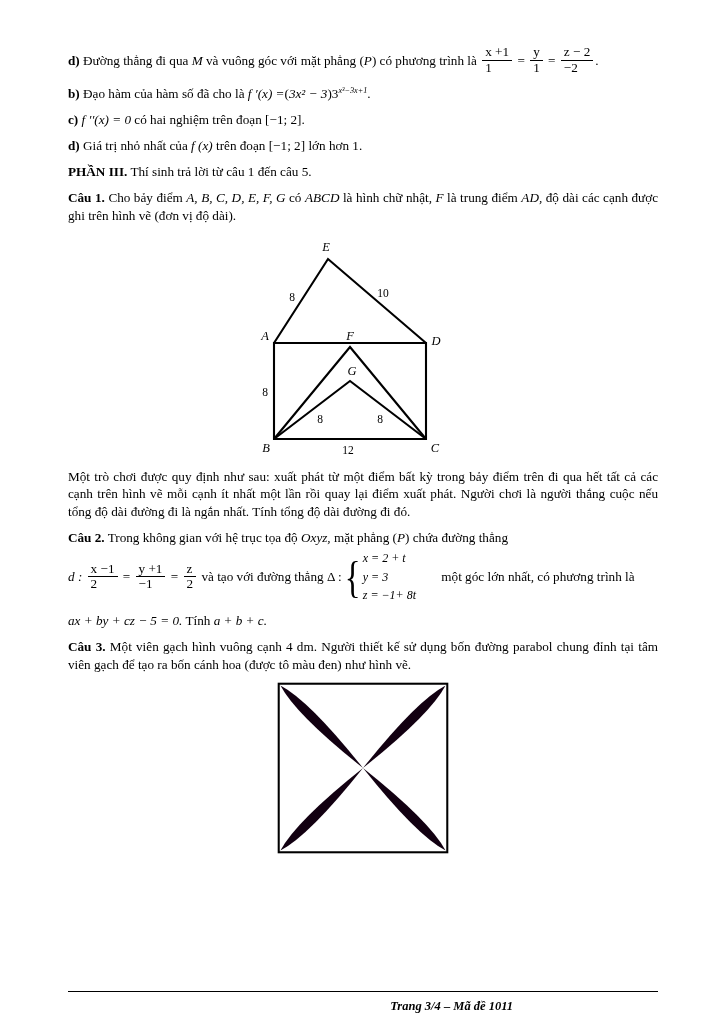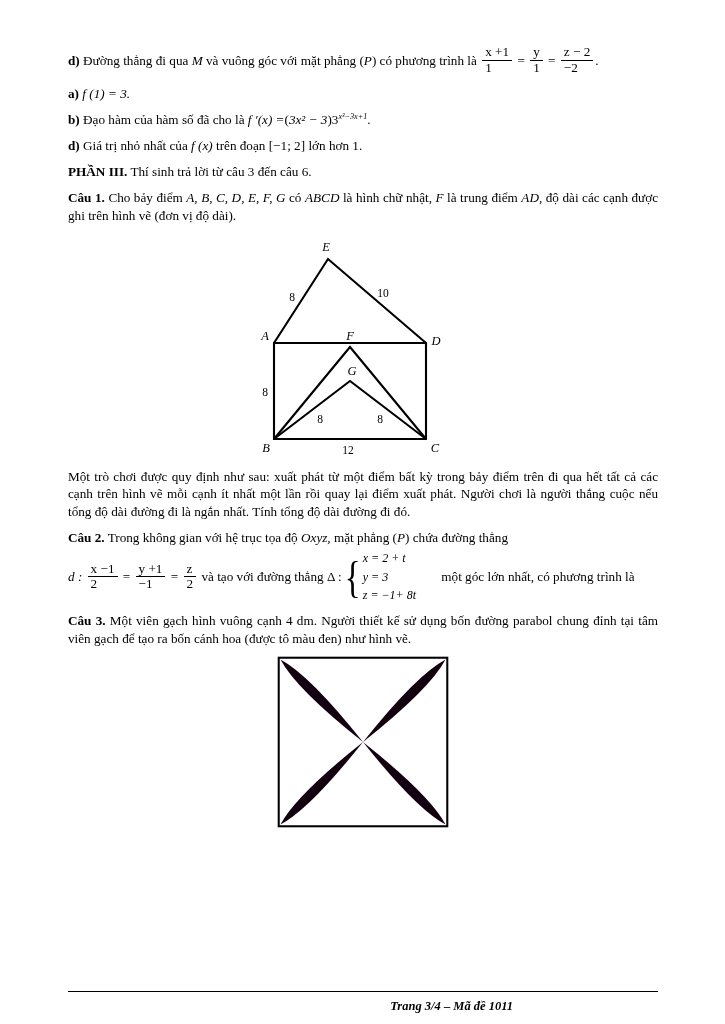--- a/index.html
+++ b/index.html
@@ -150,44 +150,46 @@
         <span class="den">1</span>
       </span>
       <span class="mr">=</span>
       <span class="frac">
         <span class="num">z − 2</span>
         <span class="den">−2</span>
       </span><span>.</span>
     </p>
 
 
-    <p class="para nojust">
-      <b>a)</b>
-      <span class="m">f (1) = 3.</span>
-    </p>
 
     <p class="para nojust">
       <b>b)</b>
       <span>Đạo hàm của hàm số đã cho là</span>
       <span class="m">f ′(x) =</span><span class="brk">(</span><span class="m">3x² − 3</span><span class="brk">)</span><span class="mr">3</span><span class="sup">x³−3x+1</span><span>.</span>
     </p>
 
+    <p class="para nojust">
+      <b>c)</b>
+      <span class="m">f ′′(x) = 0</span>
+      <span>có hai nghiệm trên đoạn</span>
+      <span class="mr">[−1; 2]</span><span>.</span>
+    </p>
 
     <p class="para nojust">
       <b>d)</b>
       <span>Giá trị nhỏ nhất của</span>
       <span class="m">f (x)</span>
       <span>trên đoạn</span>
       <span class="mr">[−1; 2]</span>
       <span>lớn hơn 1.</span>
     </p>
 
     <p class="para nojust">
       <b>PHẦN III.</b>
-      <span>Thí sinh trả lời từ câu 3 đến câu 6.</span>
+      <span>Thí sinh trả lời từ câu 1 đến câu 5.</span>
     </p>
 
     <p class="para">
       <b>Câu 1.</b>
       <span>Cho bảy điểm</span>
       <span class="m">A, B, C, D, E, F, G</span>
       <span>có</span>
       <span class="m">ABCD</span>
       <span>là hình chữ nhật,</span>
       <span class="m">F</span>
@@ -249,20 +251,25 @@
       <span class="mr">=</span>
       <span class="frac">
         <span class="num">z</span>
         <span class="den">2</span>
       </span>
       <span>và tạo với đường thẳng</span>
       <span class="mr">Δ :</span><span class="sys"><span class="brace">{</span><span class="rows"><span style="display:block">x = 2 + t</span><span style="display:block">y = 3</span><span style="display:block">z = −1+ 8t</span></span></span>
       <span style="margin-left:22px;">một góc lớn nhất, có phương trình là</span>
     </p>
 
+    <p class="para nojust">
+      <span class="m">ax + by + cz − 5 = 0.</span>
+      <span>Tính</span>
+      <span class="m">a + b + c.</span>
+    </p>
 
     <p class="para">
       <b>Câu 3.</b>
       <span>Một viên gạch hình vuông cạnh 4 dm. Người thiết kế sử dụng bốn đường parabol chung đỉnh tại tâm viên gạch để tạo ra bốn cánh hoa (được tô màu đen) như hình vẽ.</span>
     </p>
 
     <div class="fig-wrap fig-center" style="margin-top:8px;">
       <svg width="172" height="172" viewBox="0 0 200 200">
         <rect x="2" y="2" width="196" height="196" fill="#ffffff" stroke="#000000" stroke-width="2.4"></rect>
 

